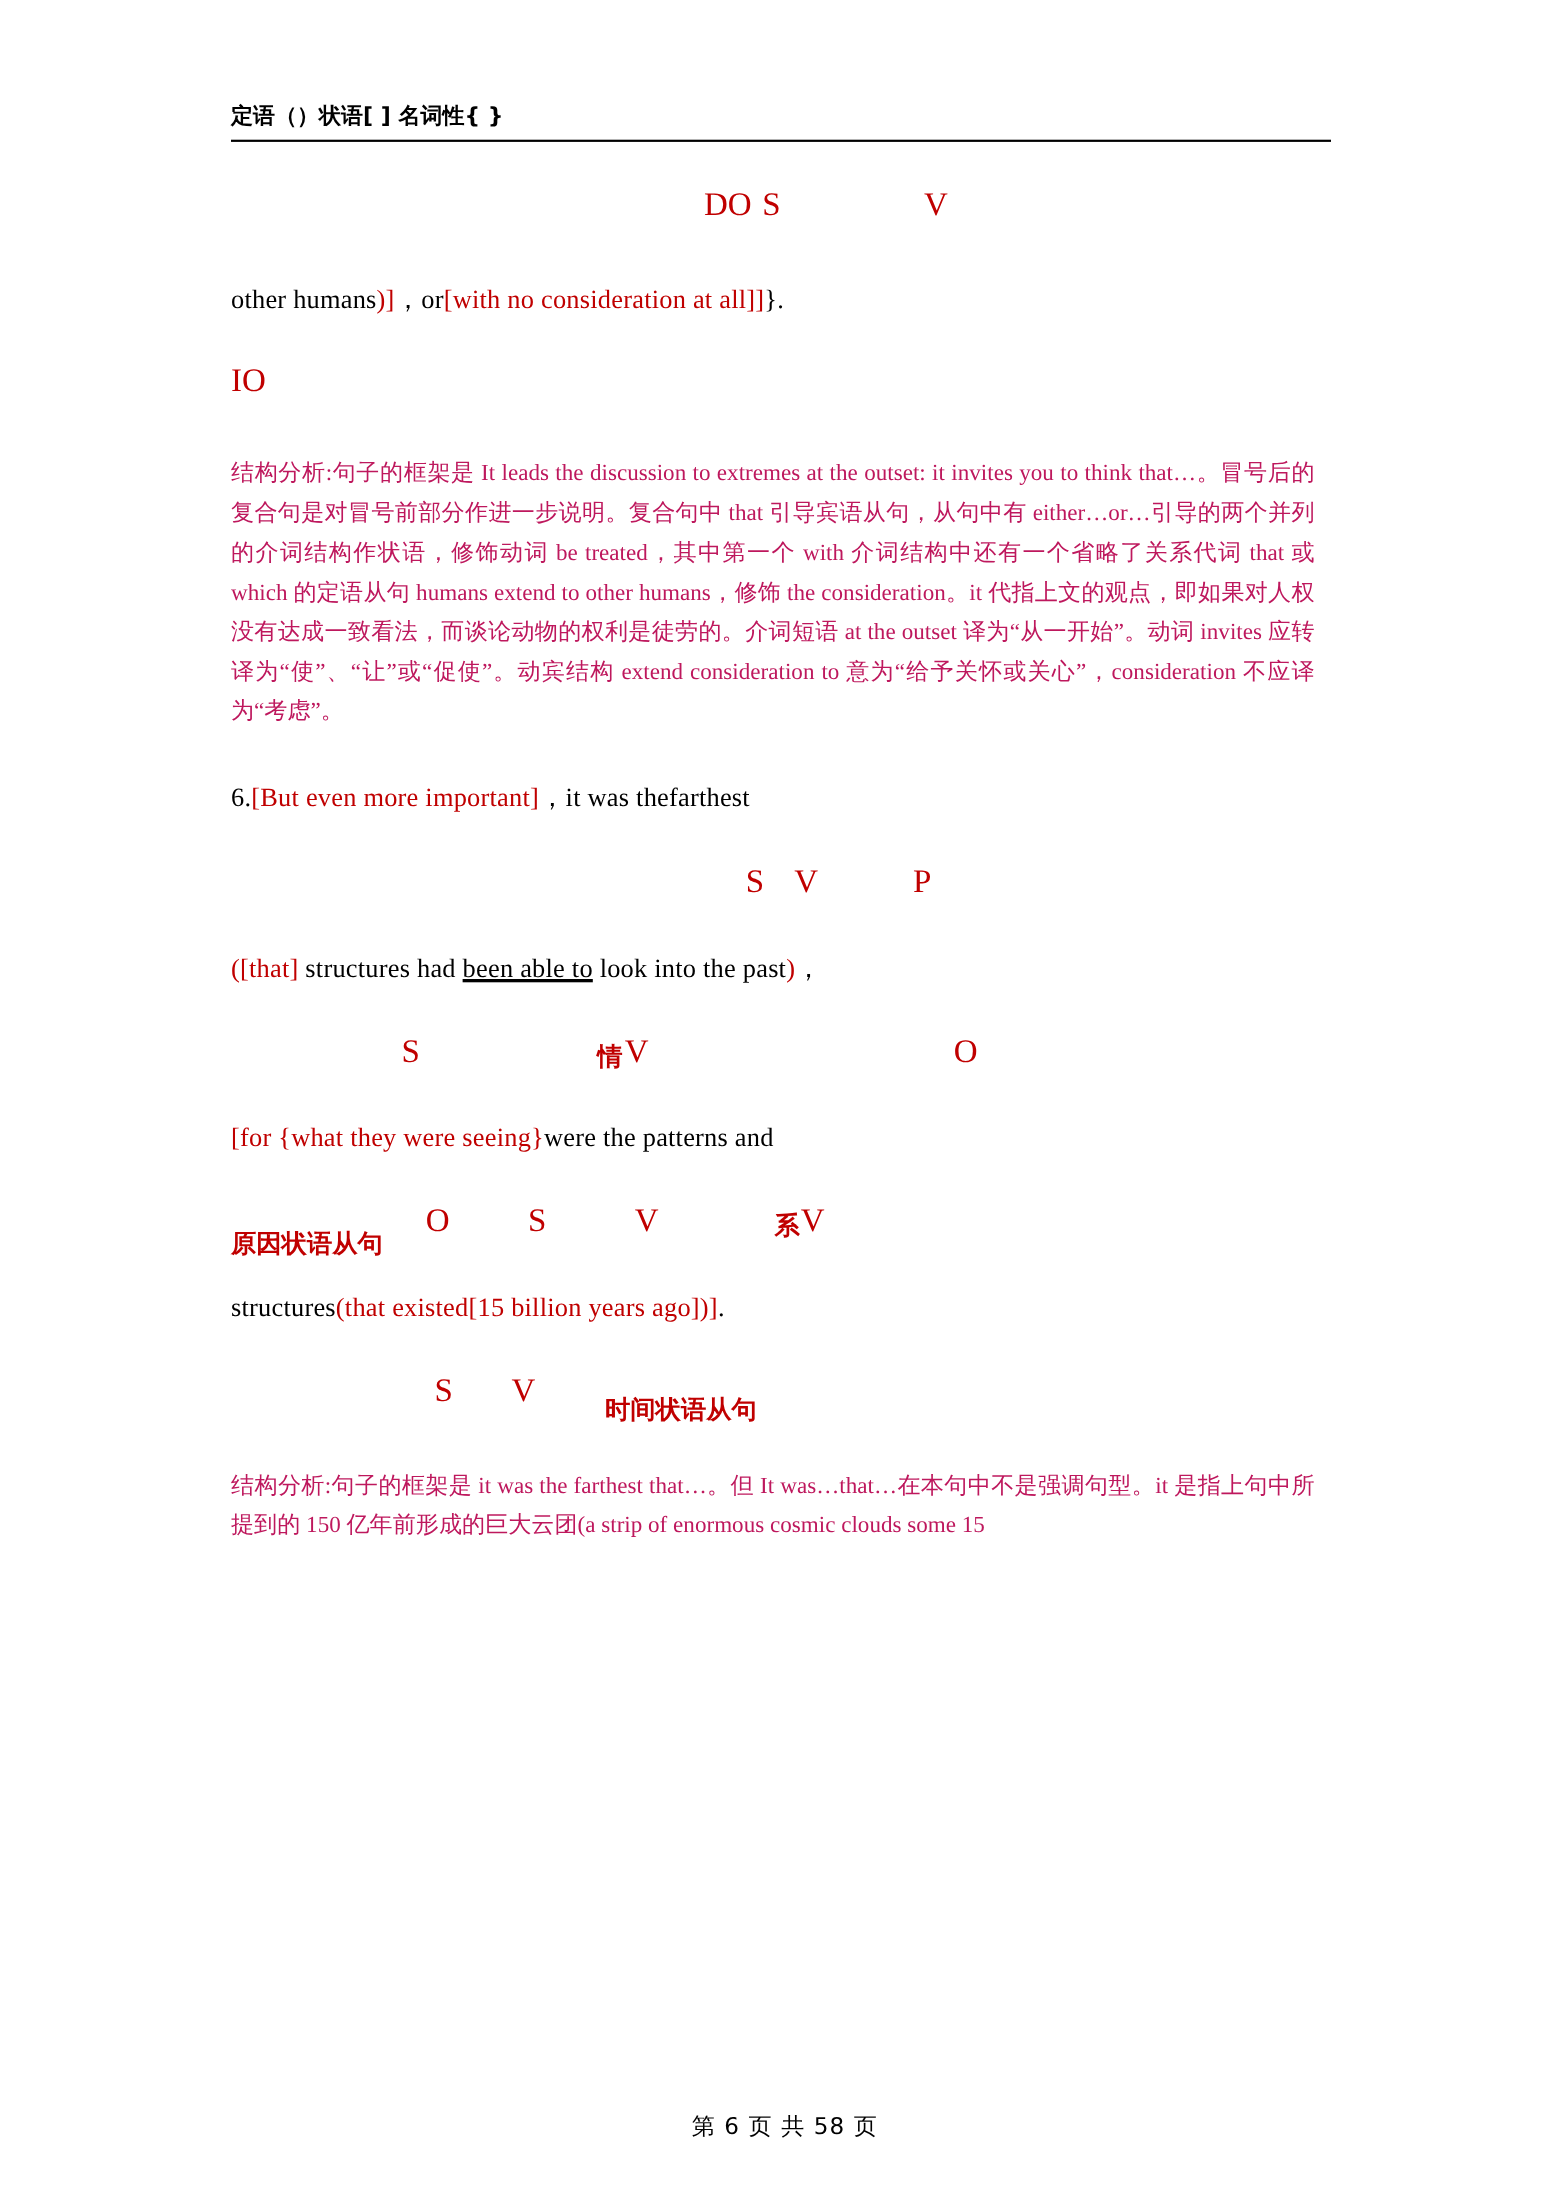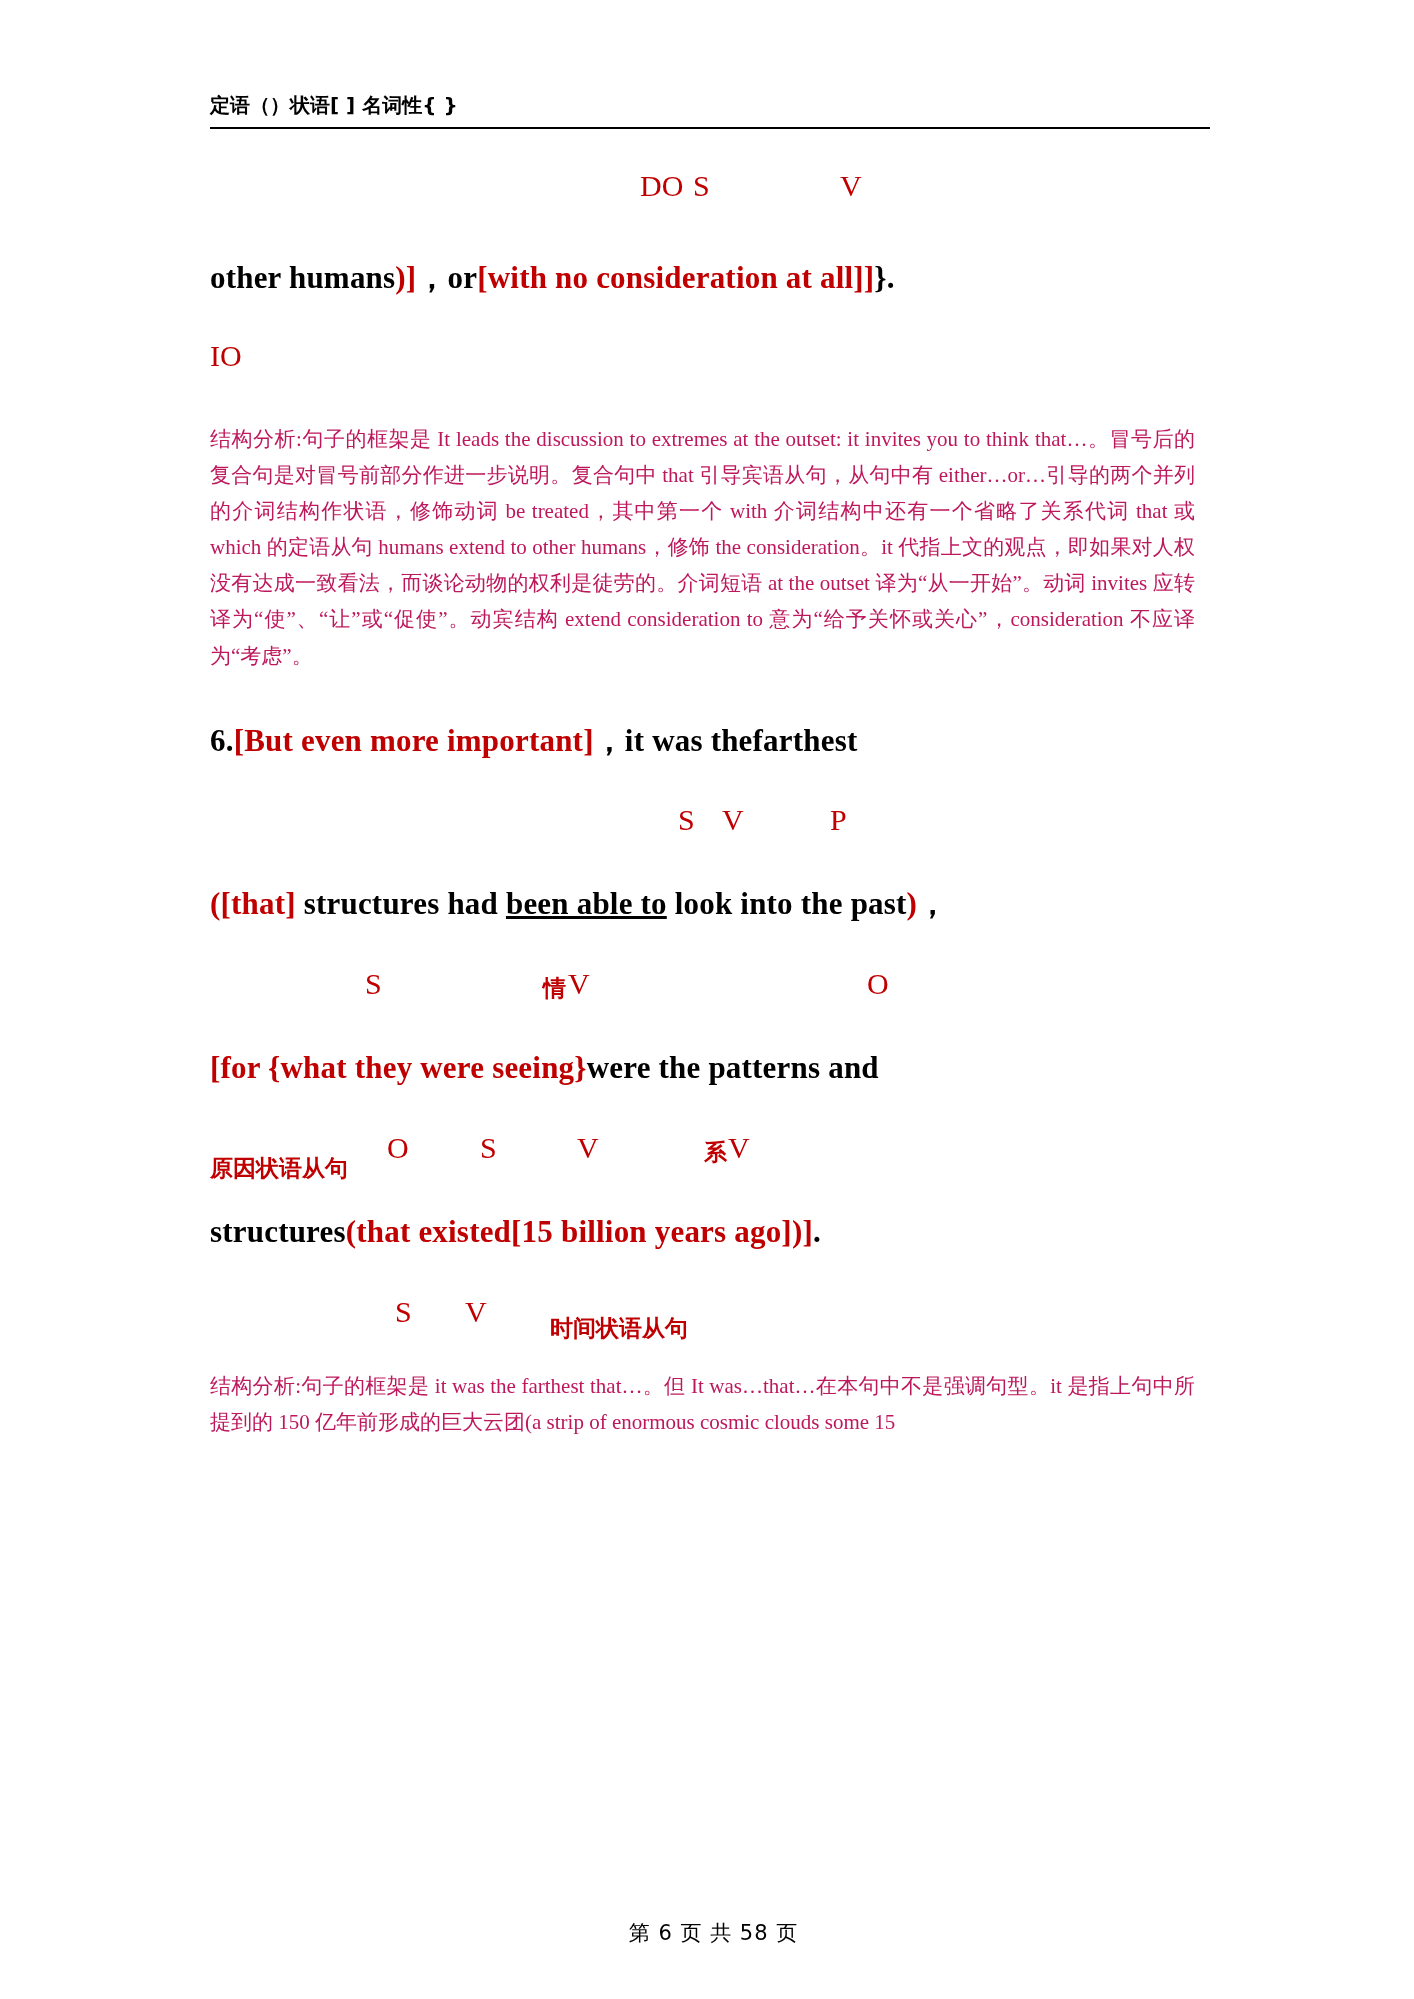--- a/index.html
+++ b/index.html
@@ -55,22 +55,22 @@
   .mark-row span {
     position: absolute;
     white-space: nowrap;
   }
   .cn-mark {
     font-family: "DejaVu Sans", sans-serif;
     font-size: 23px;
     font-weight: 600;
   }
   .sent {
-    font-size: 31px;
-    font-weight: bold;
+    font-size: 24px;
+    font-weight: normal;
     line-height: 1.35;
     letter-spacing: 0.2px;
     white-space: nowrap;
   }
   .red { color: #c00000; }
   .black { color: #000000; }
   .ul { text-decoration: underline; text-decoration-thickness: 2.5px; }
   
   .analysis {
     font-size: 21px;
@@ -157,19 +157,19 @@
     <div class="sent" style="margin-top:24px;">
       <span class="black">structures</span><span class="red">(that existed</span><span class="red">[15 billion years ago]</span><span class="red">)]</span><span class="black">.</span>
     </div>
 
     <div class="mark-row" style="margin-top:42px;">
       <span style="left:185px;">S</span>
       <span style="left:255px;">V</span>
       <span class="cn-mark" style="left:340px; top:18px;">时间状语从句</span>
     </div>
 
-    <div class="analysis" style="margin-top:17px; width:985px;">结构分析:句子的框架是 it was the farthest that…。但 It was…that…在本句中不是强调句型。it 是指上句中所提到的 150 亿年前形成的巨大云团(a strip of enormous cosmic clouds some 15</div>
+    <div class="analysis" style="margin-top:28px; width:985px;">结构分析:句子的框架是 it was the farthest that…。但 It was…that…在本句中不是强调句型。it 是指上句中所提到的 150 亿年前形成的巨大云团(a strip of enormous cosmic clouds some 15</div>
 
   </div>
 
   <div class="footer">第 6 页 共 58 页</div>
 
 </div>
 
 </body></html>

